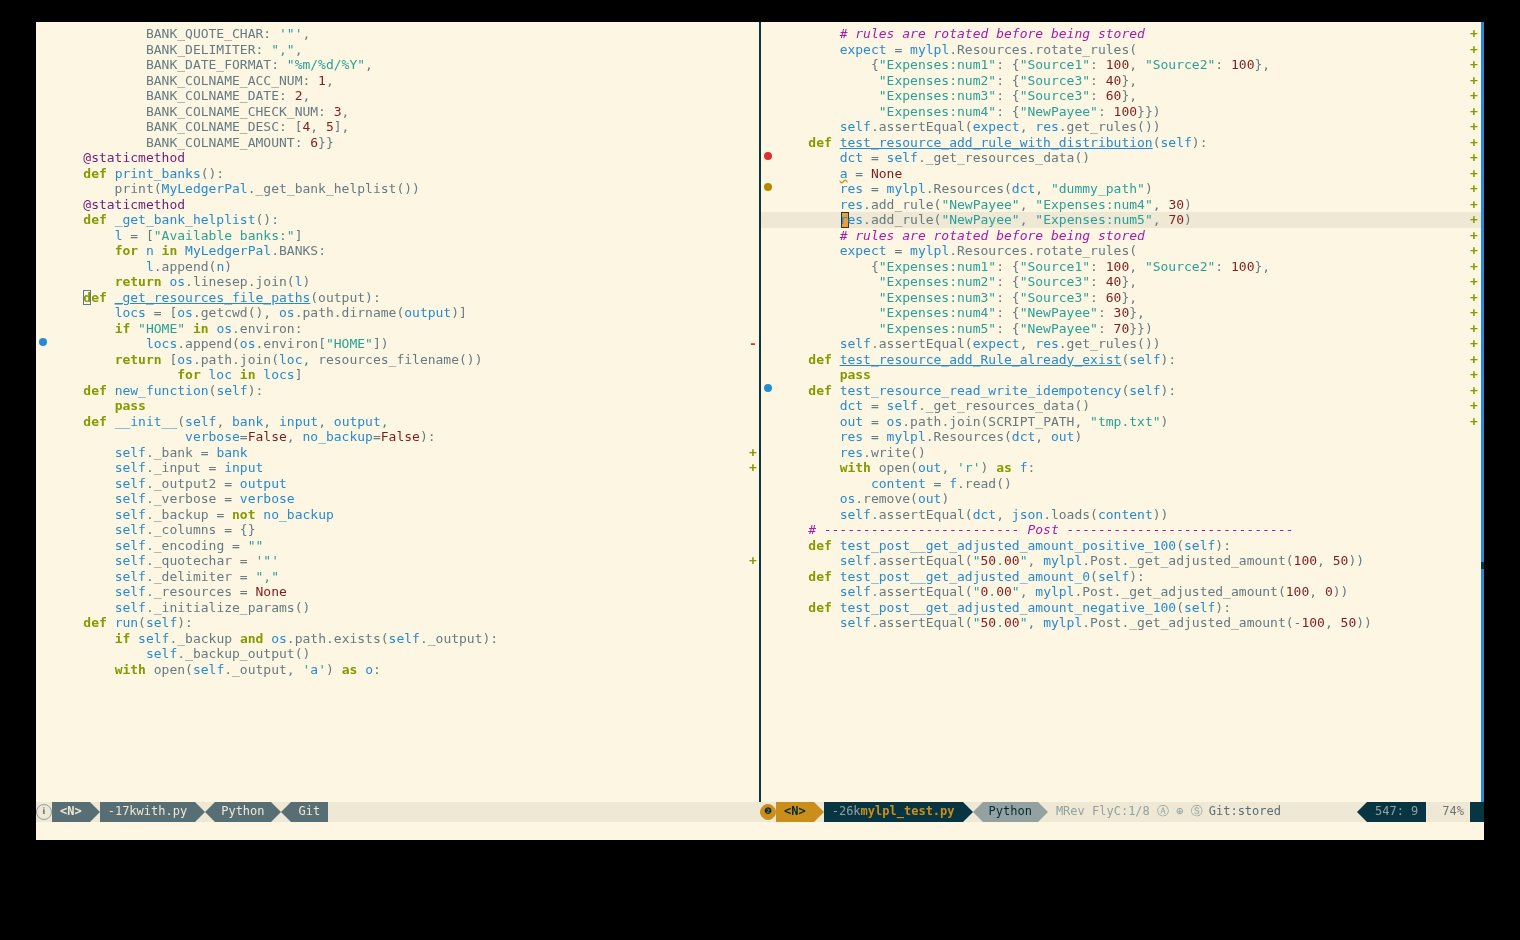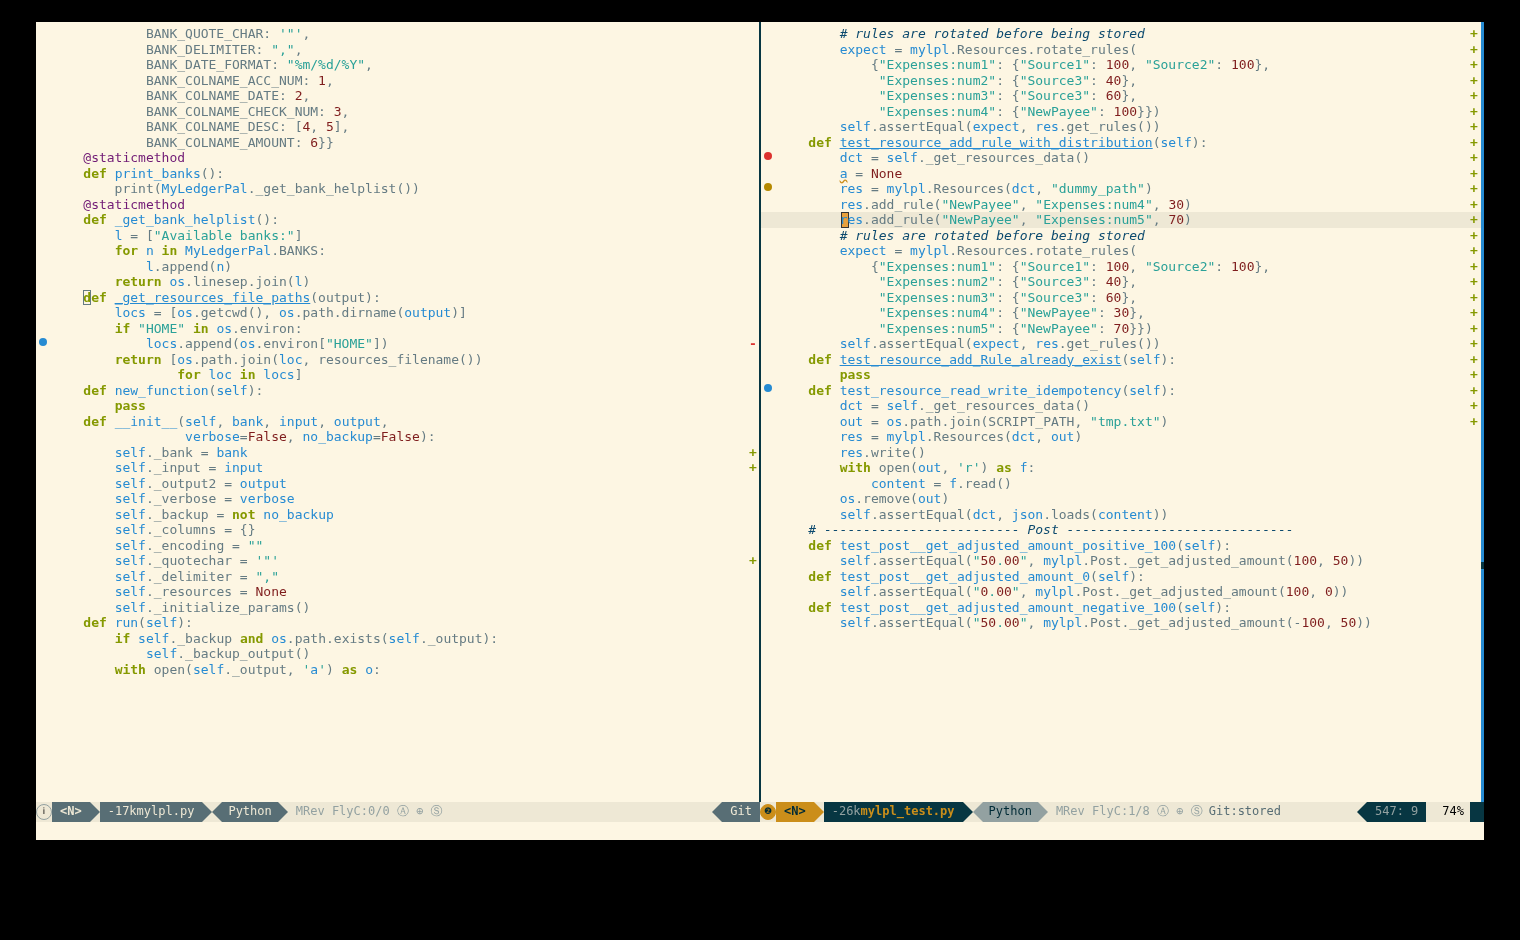--- a/index.html
+++ b/index.html
@@ -34,21 +34,21 @@
 .ml .ico{display:inline-flex;width:14px;height:14px;border:1px solid #93a1a1;border-radius:50%;align-items:center;justify-content:center;font-size:9px}
 .mls{display:flex}
 .mls>.ml{flex:1}
 .echo{height:18px;background:#fdf6e3}
 .k{color:#859900;font-weight:bold}
 .fn2{color:#268bd2}
 .s{color:#2aa198}
 .n{color:#7f1d1d}
 .v{color:#268bd2}
 .sf{color:#268bd2}
-.cm{color:#0c4a6e;font-style:italic}
+.cm{color:#a21caf;font-style:italic}
 .bi{color:#701a75}
 .warn{text-decoration:underline wavy #cb8e1a}
 .und{text-decoration:underline}
 .box{outline:1px solid #657b83;outline-offset:-1px}
 .diff{color:#859900;font-weight:bold}
 .diffm{color:#dc322f;font-weight:bold}
 .bb{position:absolute;top:0;bottom:0;right:0;width:3px;background:#268bd2}
 .bbm{position:absolute;right:0;width:3px;height:7px;background:#073642}
 </style>
 </head>
@@ -176,45 +176,42 @@
         </div>
 </div>
 
 </div>
 
 <div class="mls">
 <div class="ml">
  <span class="ico">ℹ</span>
  <div class="sg1">&lt;N&gt;</div>
  <div class="arr1"></div>
- <div class="sg2">- <span>17k</span> <span class="fn">mylpl.py</span></div>
+ <div class="sg2">- <span>17k</span> <span class="fn">with.py</span></div>
  <div class="arr2"></div>
  <div class="arrR" style="border-right-color:#586e75"></div>
  <div class="maj">Python</div>
  <div class="arr1"></div>
- <div class="mid">
-          <span>MRev FlyC:0/0 Ⓐ ⊕ Ⓢ</span>
-        </div>
  <div class="arrR"></div>
  <div class="sgR">Git</div>
 </div>
 <div class="ml active">
  <span class="ico" style="background:#cb8e1a;border-color:#cb8e1a;color:#002b36">❷</span>
  <div class="sg1">&lt;N&gt;</div>
  <div class="arr1"></div>
  <div class="sg2">- <span>26k</span> <span class="fn">mylpl_test.py</span></div>
  <div class="arr2"></div>
  <div class="arrR" style="border-right-color:#93a1a1"></div>
  <div class="maj">Python</div>
  <div style="width:0;height:0;border-top:10px solid transparent;border-bottom:10px solid transparent;border-left:10px solid #93a1a1"></div>
  <div class="mid">
           <span>MRev FlyC:1/8 Ⓐ ⊕ Ⓢ</span> 
           <span style="color:#586e75"><span>Git:</span><span>stored</span></span>
         </div>
  <div class="arrR"></div>
  <div class="sgR">547: 9</div>
  <div style="width:0;height:0;border-top:10px solid transparent;border-bottom:10px solid transparent;border-right:10px solid #eee8d5"></div>
- <div style="padding:0 6px;color:#000000">74%</div>
+ <div style="padding:0 6px;color:#737373">74%</div>
  <div style="width:14px;height:100%;background:#073642"></div>
 </div>
 </div>
 <div class="echo"></div>
 </div>
 
 </body></html>

